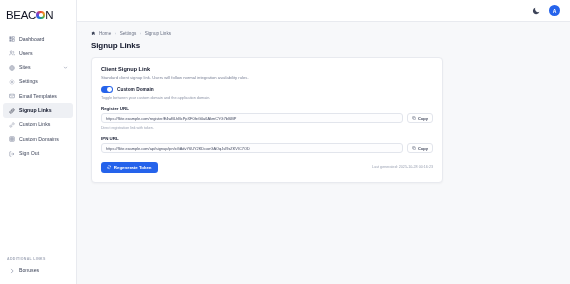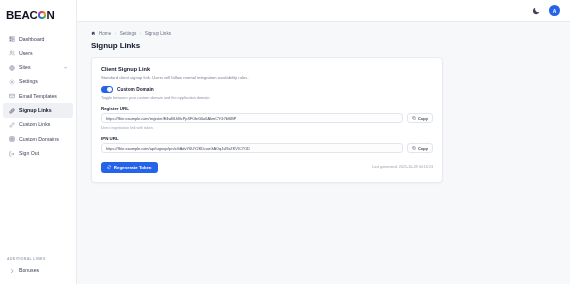--- a/index.html
+++ b/index.html
@@ -19,21 +19,21 @@
     display: flex; flex-direction: column;
     flex: 0 0 77px;
   }
   .logo-wrap {
     height: 22px;
     display: flex; align-items: center;
     padding: 0 6px;
     margin-top: 4px;
   }
   .logo {
-    font-size: 11.5px; font-weight: 700; letter-spacing: -0.3px;
+    font-size: 11.5px; font-weight: 400; letter-spacing: -0.3px;
     color: #101322; display: flex; align-items: center;
     font-family: "Liberation Sans", sans-serif;
   }
   .logo-ring {
     display: inline-block;
     width: 8.5px; height: 8.5px; border-radius: 50%;
     margin: 0 0.3px;
     background: conic-gradient(#e8443a, #f0a020, #2fae5a, #1f6fe0, #7b3fd1, #e8443a);
     position: relative;
   }

